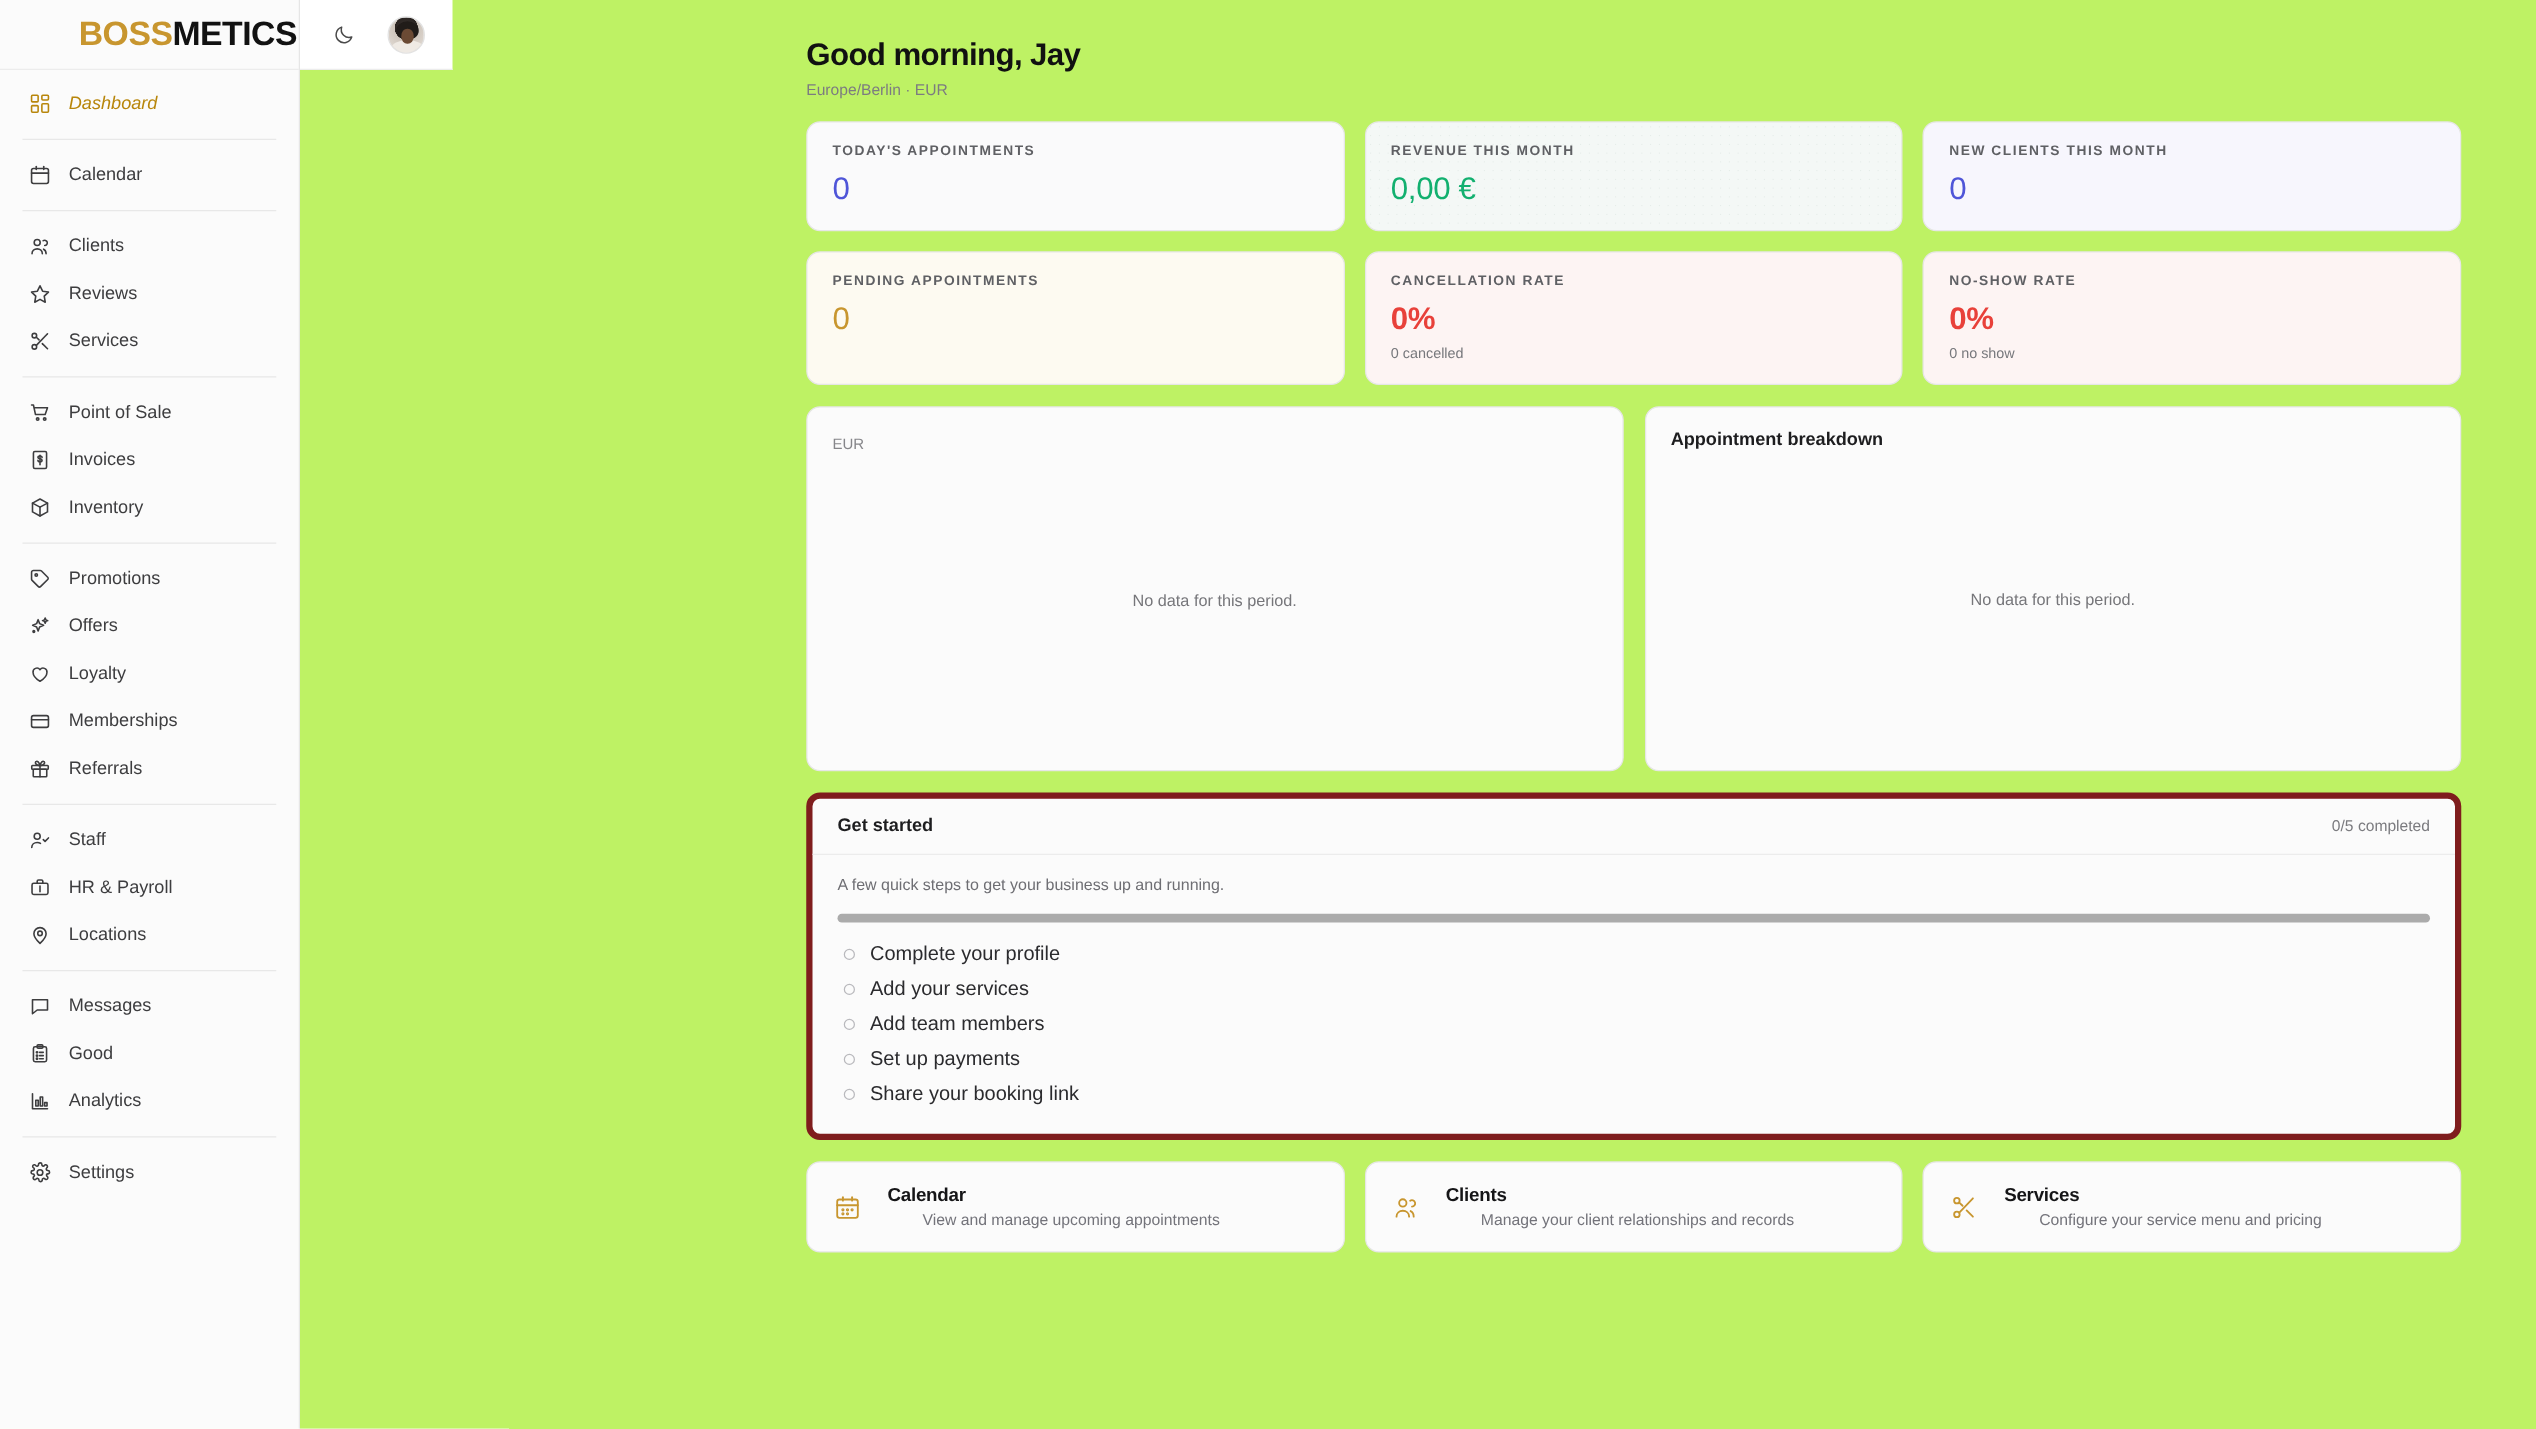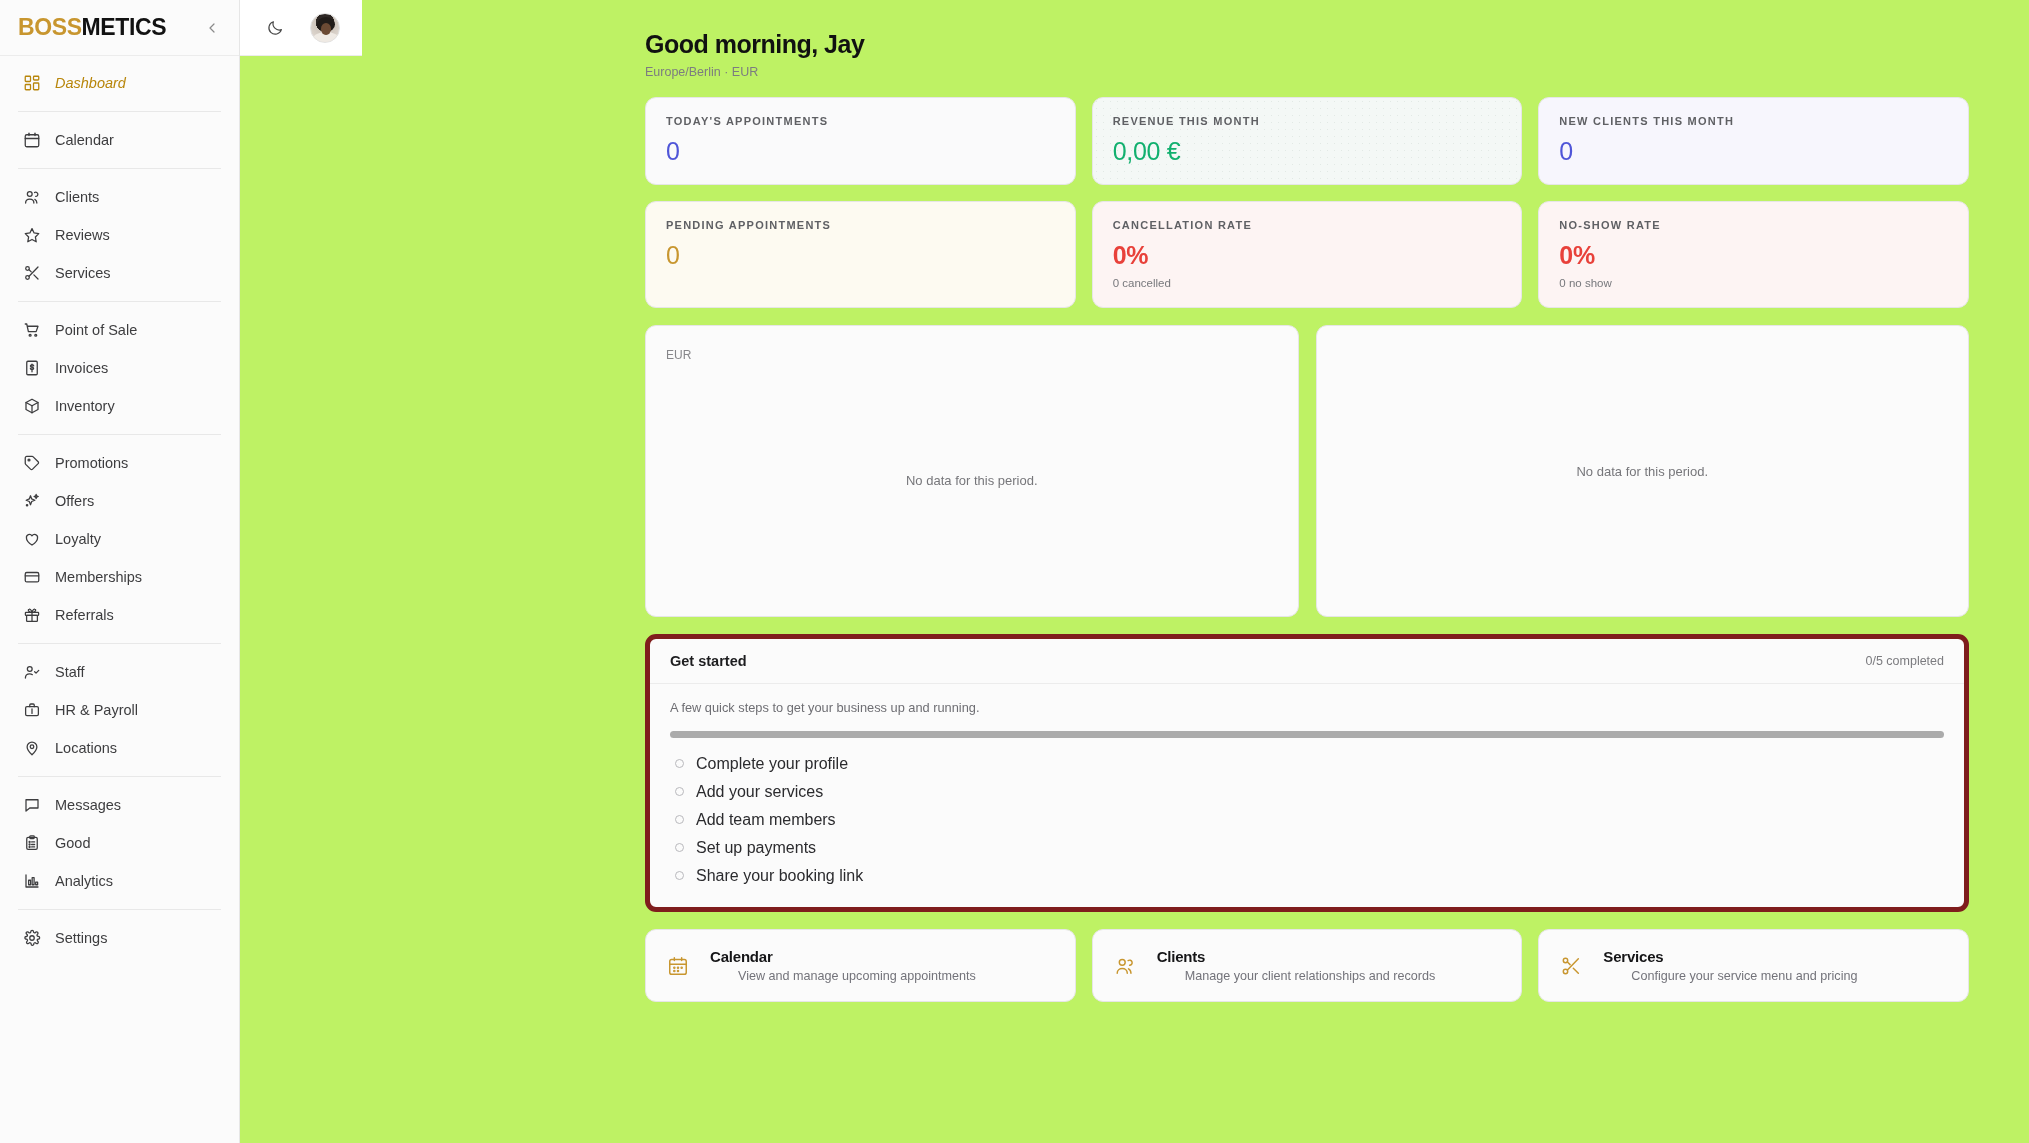--- a/index.html
+++ b/index.html
@@ -20,22 +20,23 @@
     display: flex; flex-direction: column;
     flex: 0 0 240px;
   }
   .brand-row {
     height: 56px;
     display: flex; align-items: center; justify-content: space-between;
     padding: 0 16px 0 18px;
     border-bottom: 1px solid #ececec;
   }
   .brand {
-    font-size: 23px; font-weight: 700; letter-spacing: -0.4px;
+    font-size: 27px; font-weight: 700; letter-spacing: -0.4px;
     white-space: nowrap;
+    margin-left: 45px;
   }
   .brand .b1 { color: #c8962f; }
   .brand .b2 { color: #121212; }
   .collapse-btn {
     width: 22px; height: 22px; display: flex; align-items: center; justify-content: center;
     color: #8a8a8a; cursor: pointer; background: none; border: none;
   }
   .nav { padding: 8px 0 0 0; flex: 1; }
   .nav-group { padding: 0 18px; }
   .nav-sep { height: 1px; background: #e8e8e8; margin: 9px 18px; }
@@ -446,20 +447,21 @@
       </div>
 
       <div class="chart-row">
         <div class="chart-card">
           <div class="chart-sub">EUR</div>
           <div class="chart-body">
             <div class="chart-empty">No data for this period.</div>
           </div>
         </div>
         <div class="chart-card">
+          <div class="chart-title">Appointment breakdown</div>
           <div class="chart-body">
             <div class="chart-empty">No data for this period.</div>
           </div>
         </div>
       </div>
 
       <div class="getstarted">
         <div class="gs-head">
           <div class="gs-title">Get started</div>
           <div class="gs-count">0/5 completed</div>

